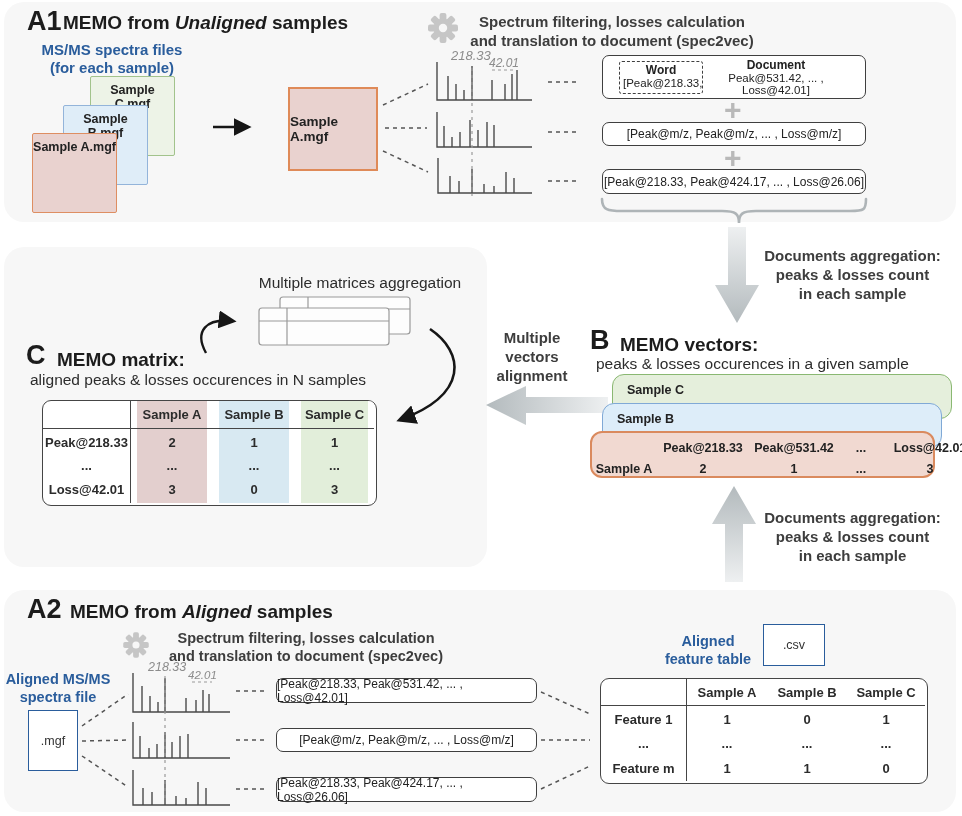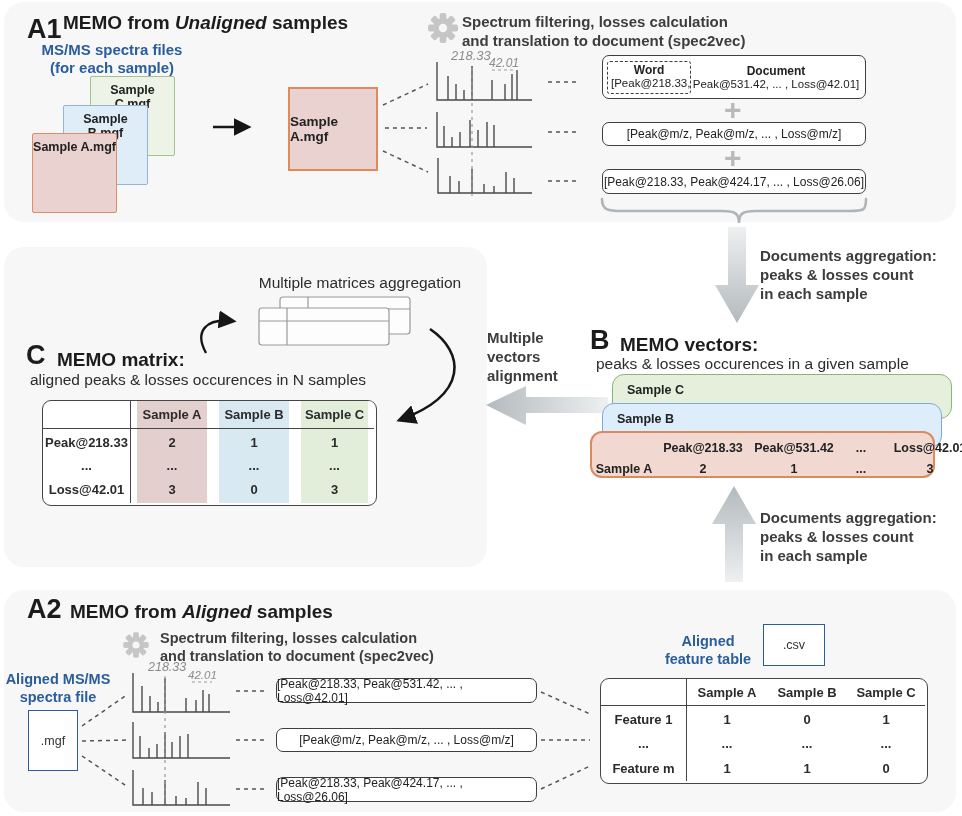--- a/index.html
+++ b/index.html
@@ -7,21 +7,21 @@
     font-family:"Liberation Sans",sans-serif;color:#2e2e2e;overflow:hidden;}
   .abs{position:absolute;}
   .panel-bg{position:absolute;background:#f7f7f7;border-radius:20px;z-index:0;}
   svg.decor{position:absolute;left:0;top:0;z-index:1;pointer-events:none;}
   .z2{z-index:2;}
   .b{font-weight:bold;}
   .panel-letter{font-size:27px;font-weight:bold;color:#1c1c1c;}
   .panel-title{font-size:19px;font-weight:bold;color:#1c1c1c;white-space:nowrap;}
   .panel-title .it{font-style:italic;}
   .bluecap{color:#2a5d9c;font-weight:bold;font-size:15px;line-height:18px;text-align:center;}
-  .graycap{color:#3d3d3d;font-weight:bold;font-size:15px;line-height:19px;}
+  .graycap{color:#3d3d3d;font-weight:bold;font-size:15px;line-height:19px;text-align:center;}
   .file-card{position:absolute;width:85px;height:80px;border-radius:2px;
     font-size:12.5px;font-weight:bold;text-align:center;padding-top:6px;box-sizing:border-box;color:#222;}
   .card-c{background:#edf3e7;border:1.5px solid #a2c38c;}
   .card-b{background:#dfedf8;border:1.5px solid #93b4da;}
   .card-a{background:#e9d2cf;border:1.5px solid #de8e62;}
   .selected-file{position:absolute;left:288px;top:87px;width:86px;height:80px;
     background:#e9d2cf;border:2px solid #df8a58;display:flex;align-items:center;justify-content:center;
     font-size:13.5px;font-weight:bold;color:#222;}
   .specnum{position:absolute;font-style:italic;color:#8c8c8c;font-size:13px;}
   .doc-box{position:absolute;background:#fff;border:1.5px solid #3f3f3f;border-radius:7px;
@@ -209,21 +209,21 @@
       <line x1="82" y1="756" x2="128" y2="787"></line>
       <line x1="236" y1="691" x2="268" y2="691"></line>
       <line x1="236" y1="740" x2="268" y2="740"></line>
       <line x1="236" y1="789" x2="268" y2="789"></line>
       <line x1="541" y1="692" x2="590" y2="714"></line>
       <line x1="541" y1="740" x2="590" y2="740"></line>
       <line x1="541" y1="789" x2="590" y2="766"></line>
     </g>
   </svg>
 
-  <div class="abs z2 panel-letter" style="left:27px;top:6px;margin-top:8px;">A1</div>
+  <div class="abs z2 panel-letter" style="left:27px;top:6px;">A1</div>
   <div class="abs z2 panel-title" style="left:63px;top:12px;">
     <span>MEMO from </span><span class="it">Unaligned</span><span> samples</span>
   </div>
   <div class="abs z2 bluecap" style="left:37px;top:41px;width:150px;">
     <div>MS/MS spectra files</div>
     <div>(for each sample)</div>
   </div>
 
   <div class="file-card card-c z2" style="left:90px;top:76px;"><span>Sample C.mgf</span></div>
   <div class="file-card card-b z2" style="left:63px;top:105px;"><span>Sample B.mgf</span></div>
@@ -234,21 +234,21 @@
     </div>
 
   <div class="abs z2 graycap" style="left:462px;top:12px;width:300px;">
     <div>Spectrum filtering, losses calculation</div>
     <div>and translation to document (spec2vec)</div>
   </div>
 
   <div class="specnum z2" style="left:451px;top:48px;">218.33</div>
   <div class="specnum z2" style="left:489px;top:56px;font-size:12px;">42.01</div>
 
-  <div class="doc-box z2" style="left:602px;top:55px;width:264px;height:44px;justify-content:flex-start;padding:0 4px;">
+  <div class="doc-box z2" style="left:602px;top:55px;width:264px;height:44px;justify-content:flex-start;padding:0 16px;">
     <div class="word-box" style="width:84px;height:33px;">
       <div class="b" style="font-size:12px;">Word</div>
       <div style="font-size:11.5px;">[Peak@218.33,</div>
     </div>
     <div style="flex:1;text-align:center;">
       <div class="b" style="font-size:12px;">Document</div>
       <div style="font-size:11.5px;">Peak@531.42, ... ,  Loss@42.01]</div>
     </div>
   </div>
   <div class="plus z2" style="left:724px;top:98px;">+</div>

